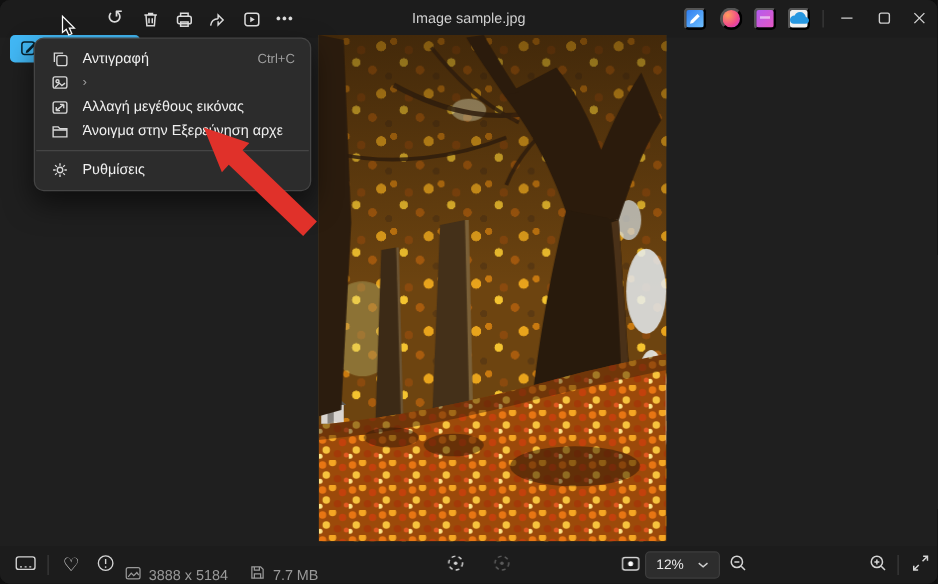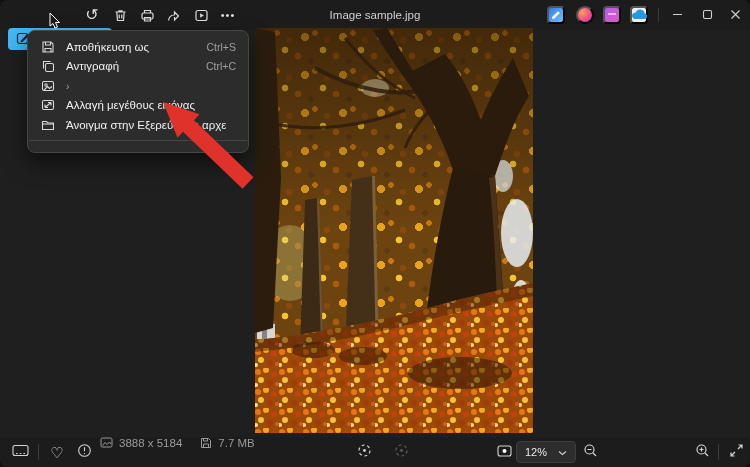--- a/index.html
+++ b/index.html
@@ -38,21 +38,21 @@
      radial-gradient(circle 5px at 22px 5px,#c97a10 55%,transparent 60%),
      radial-gradient(circle 5px at 18px 33px,#5c3a12 55%,transparent 60%),
      radial-gradient(circle 6px at 34px 12px,#8a4a0e 55%,transparent 60%),
      #6d4410;
    background-size:38px 38px;}
   .photo svg{position:absolute;left:0;top:0;}
   
   .botbar{position:absolute;left:0;top:437px;width:750px;height:30px;background:#1c1c1c;}
   .bb{position:absolute;top:3px;width:24px;height:24px;display:flex;align-items:center;justify-content:center;background:transparent;border:none;border-radius:4px;color:#d4d4d4;}
   .bb-sep{position:absolute;top:7px;width:1px;height:16px;background:#3a3a3a;}
-  .meta{position:absolute;top:0;height:30px;display:flex;align-items:flex-start;gap:6px;color:#9a9a9a;font-size:11.5px;}
+  .meta{position:absolute;top:0;height:30px;display:flex;align-items:flex-end;gap:6px;color:#9a9a9a;font-size:11.5px;}
   .zoombtn{position:absolute;left:516px;top:4px;width:60px;height:22px;background:#2d2d2d;border:1px solid #3e3e3e;border-radius:4px;
            display:flex;align-items:center;justify-content:space-between;padding:0 8px;color:#e8e8e8;font-size:11px;font-family:inherit;}
   .overlay{position:absolute;left:0;top:0;width:750px;height:467px;pointer-events:none;z-index:60;}
   .dim{opacity:.35}
 </style>
 </head>
 <body>
 
 <div class="app">
 
@@ -206,30 +206,20 @@
       <ellipse cx="205" cy="345" rx="52" ry="16" fill="rgba(40,20,6,.5)"></ellipse>
       <ellipse cx="58" cy="322" rx="22" ry="8" fill="rgba(40,20,6,.45)"></ellipse>
       <ellipse cx="108" cy="328" rx="24" ry="9" fill="rgba(40,20,6,.45)"></ellipse>
     </svg>
   </div>
 
   <div class="menu">
     <div class="mi">
       <span class="mic">
           <svg width="14" height="14" viewBox="0 0 14 14" fill="none" stroke="#d8d8d8" stroke-width="1.1">
-            <path d="M2 2h8l2 2v8H2z"></path>
-            <path d="M4.5 2v3h5V2M4 12V8.5h6V12"></path>
-          </svg>
-        </span>
-      <span class="lab">Αποθήκευση ως</span>
-      <span class="sc">Ctrl+S</span>
-    </div>
-    <div class="mi">
-      <span class="mic">
-          <svg width="14" height="14" viewBox="0 0 14 14" fill="none" stroke="#d8d8d8" stroke-width="1.1">
             <rect x="4.5" y="4.5" width="8" height="8" rx="1.5"></rect>
             <path d="M9.5 2.5h-7v7"></path>
           </svg>
         </span>
       <span class="lab">Αντιγραφή</span>
       <span class="sc">Ctrl+C</span>
     </div>
     <div class="mi">
       <span class="mic">
           <svg width="14" height="14" viewBox="0 0 14 14" fill="none" stroke="#d8d8d8" stroke-width="1.1">
@@ -254,20 +244,30 @@
       <span class="mic">
           <svg width="14" height="14" viewBox="0 0 14 14" fill="none" stroke="#d8d8d8" stroke-width="1.1">
             <path d="M1.5 3.5h4l1.5 1.5h5.5v6.5h-11z"></path>
             <path d="M1.5 6h11"></path>
           </svg>
         </span>
       <span class="lab">Άνοιγμα στην Εξερεύνηση αρχείων</span>
       <span class="sc"></span>
     </div>
     <div class="msep"></div>
+    <div class="mi">
+      <span class="mic">
+          <svg width="14" height="14" viewBox="0 0 14 14" fill="none" stroke="#d8d8d8" stroke-width="1.1">
+            <circle cx="7" cy="7" r="2.2"></circle>
+            <path d="M7 1.5v2M7 10.5v2M1.5 7h2M10.5 7h2M3.1 3.1l1.4 1.4M9.5 9.5l1.4 1.4M10.9 3.1 9.5 4.5M4.5 9.5 3.1 10.9"></path>
+          </svg>
+        </span>
+      <span class="lab">Ρυθμίσεις</span>
+      <span class="sc"></span>
+    </div>
   </div>
 
   <div class="botbar">
     <button class="bb" style="left:8px">
       <span><svg width="17" height="13" viewBox="0 0 17 13" fill="none" stroke="#d4d4d4" stroke-width="1.1">
             <rect x="1" y="1.5" width="15" height="10" rx="2"></rect>
             <path d="M4 9.5h1.6M7.7 9.5h1.6M11.4 9.5h1.6"></path>
           </svg></span>
     </button>
     <div class="bb-sep" style="left:38px"></div>

